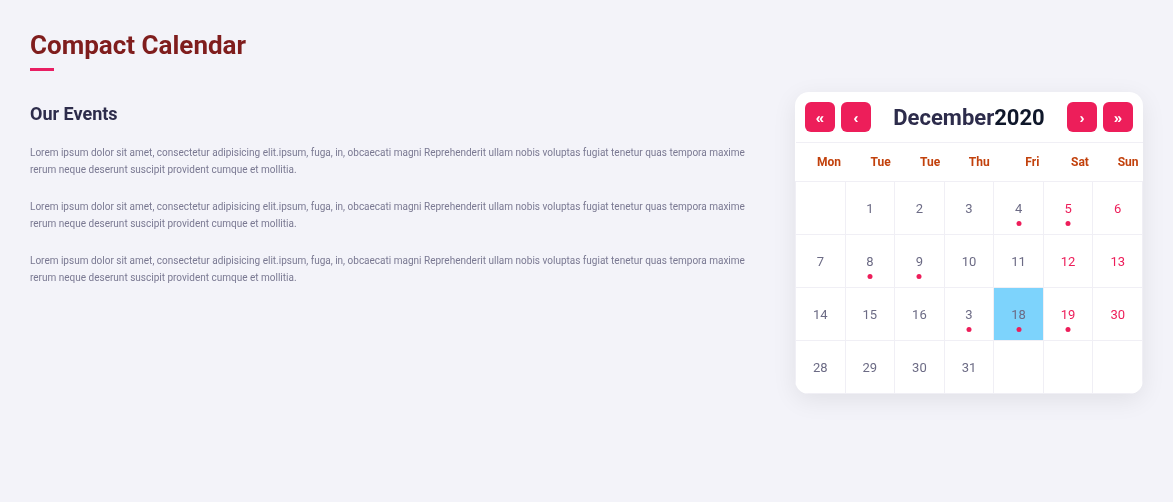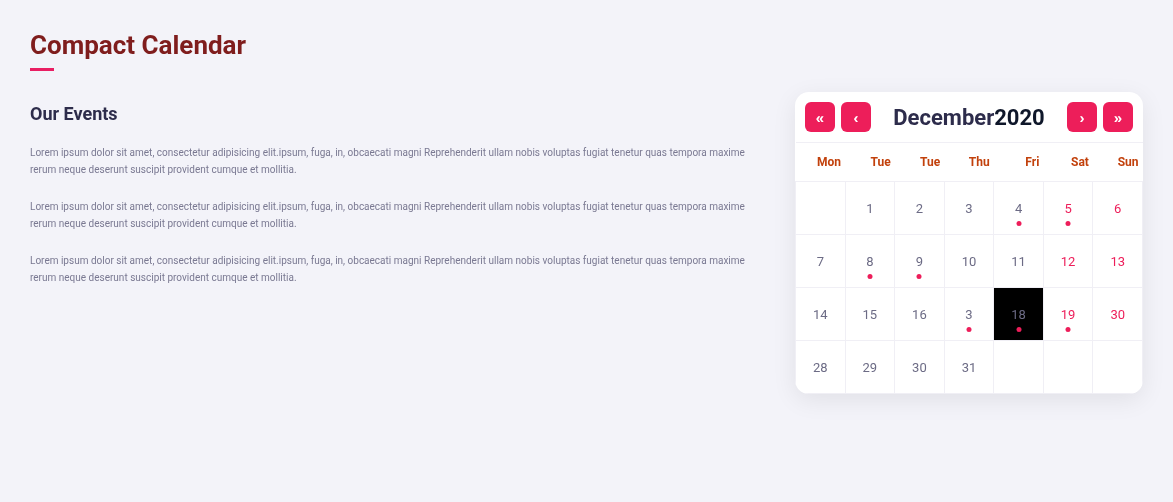--- a/index.html
+++ b/index.html
@@ -98,21 +98,21 @@
       width: 49px;
       height: 53px;
       text-align: center;
       vertical-align: middle;
       border: 1px solid #f0eff5;
       font-size: 13px;
       color: #6c6b85;
       position: relative;
     }
     .cal-grid td.weekend { color: #ed1e5a; }
-    .cal-grid td.today { background: #000000; }
+    .cal-grid td.today { background: #7dd3fc; }
     .cal-grid td.empty { background: #fff; }
     .dot {
       position: absolute;
       left: 50%;
       transform: translateX(-50%);
       bottom: 8px;
       width: 5px;
       height: 5px;
       border-radius: 50%;
       background: #ed1e5a;

